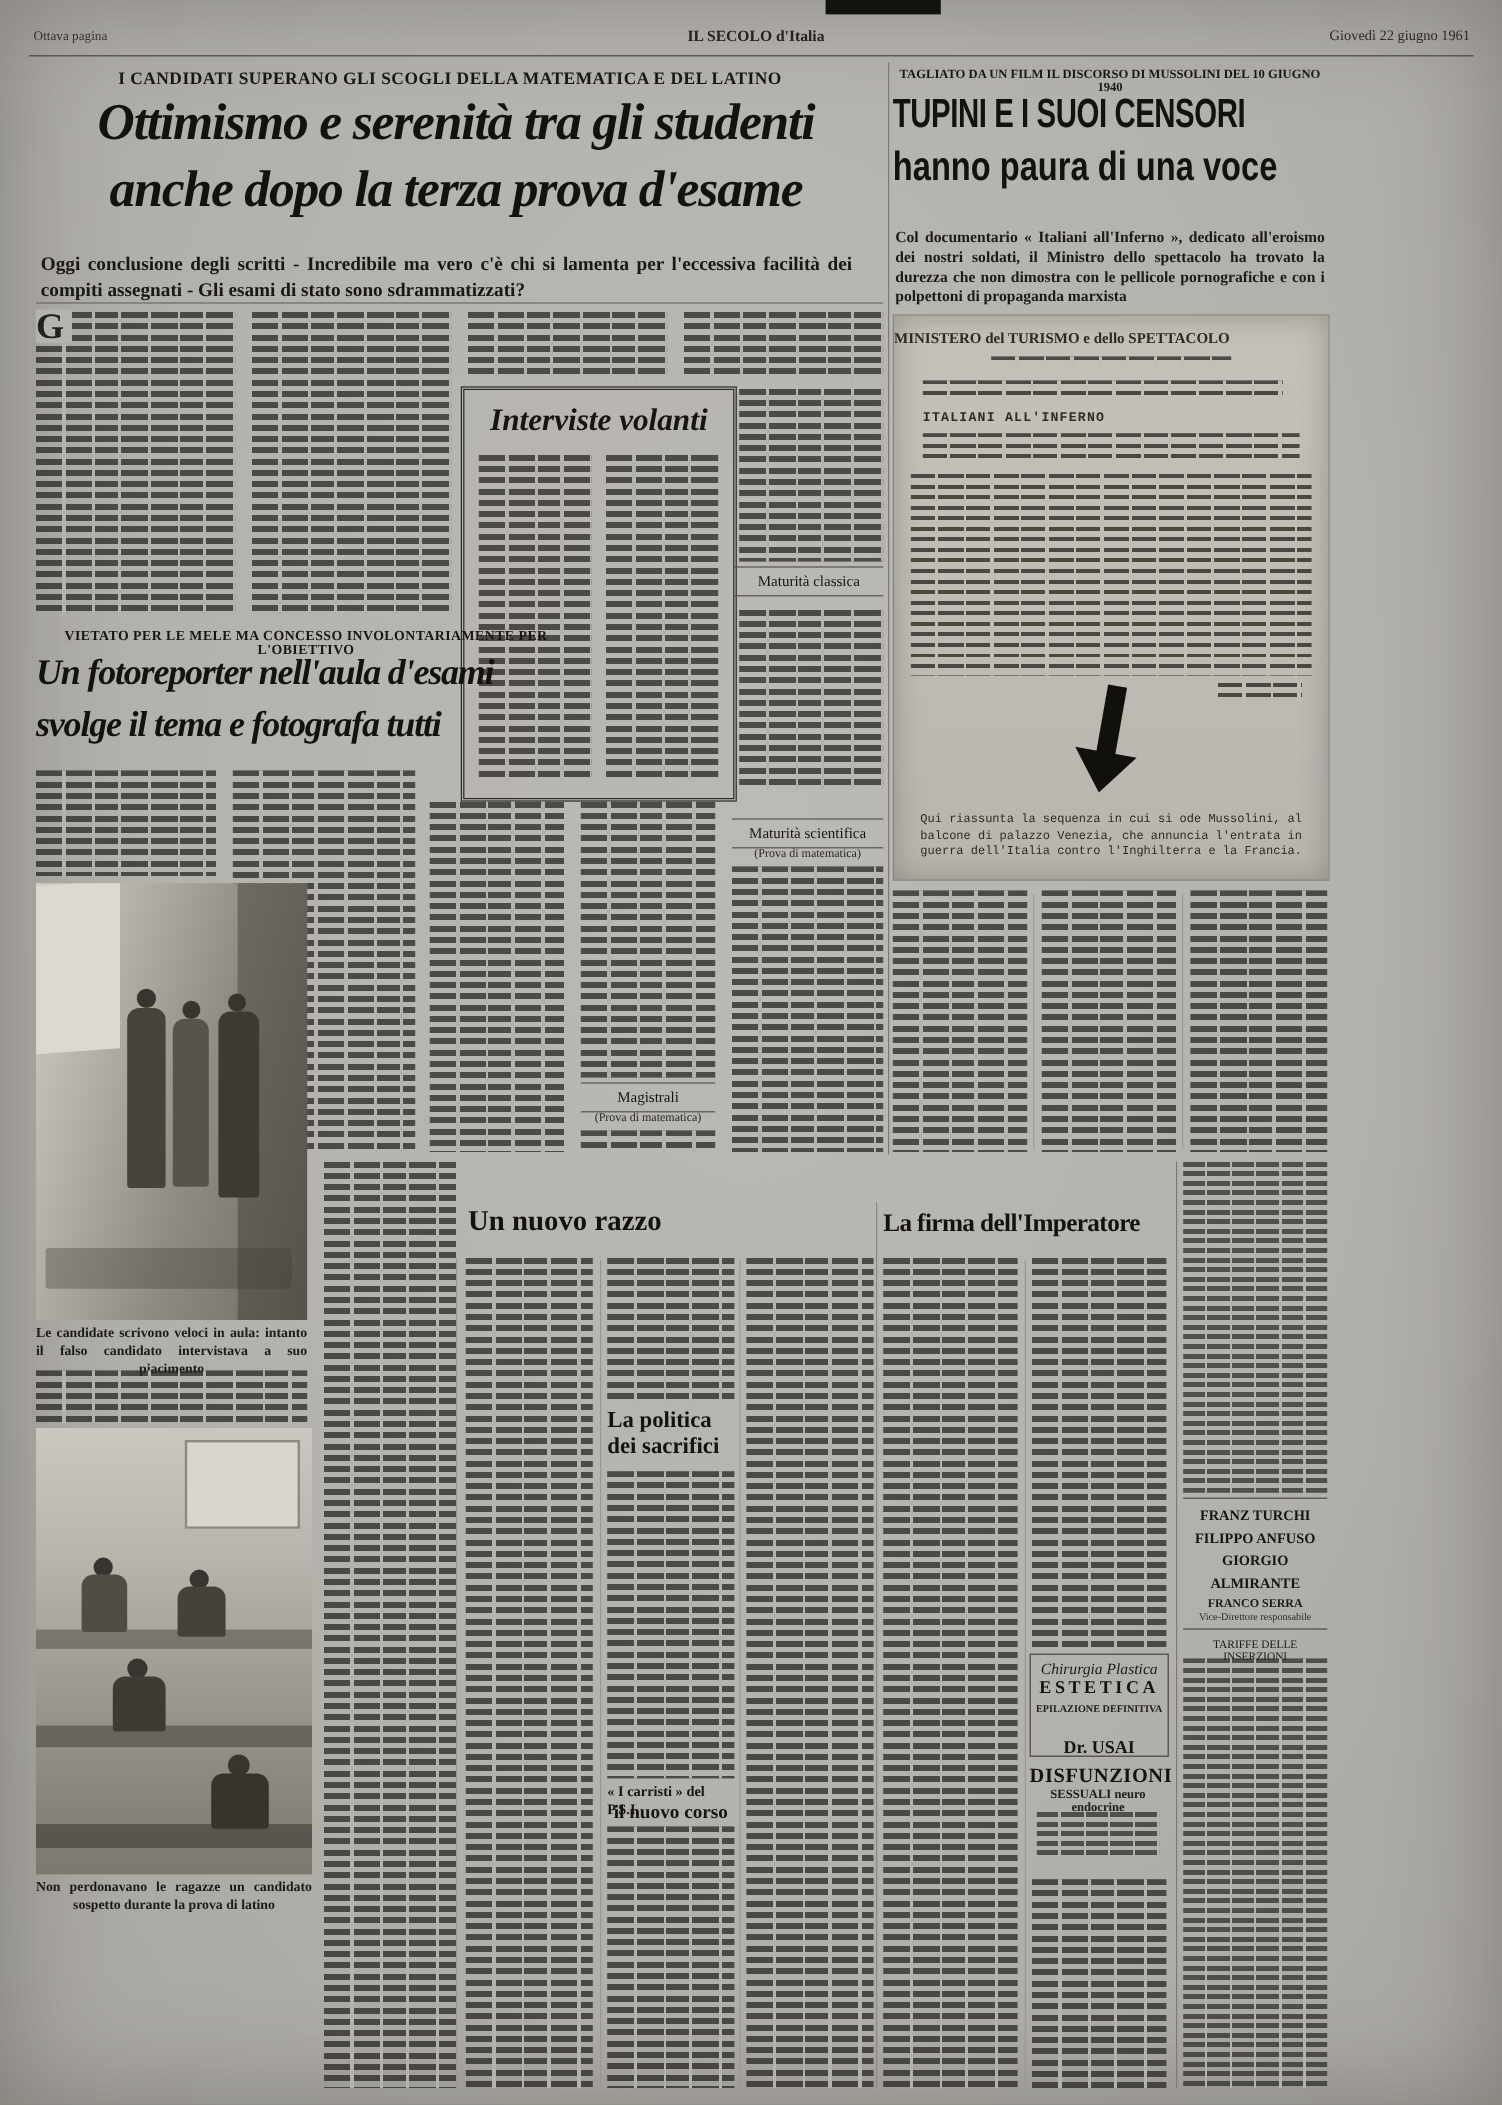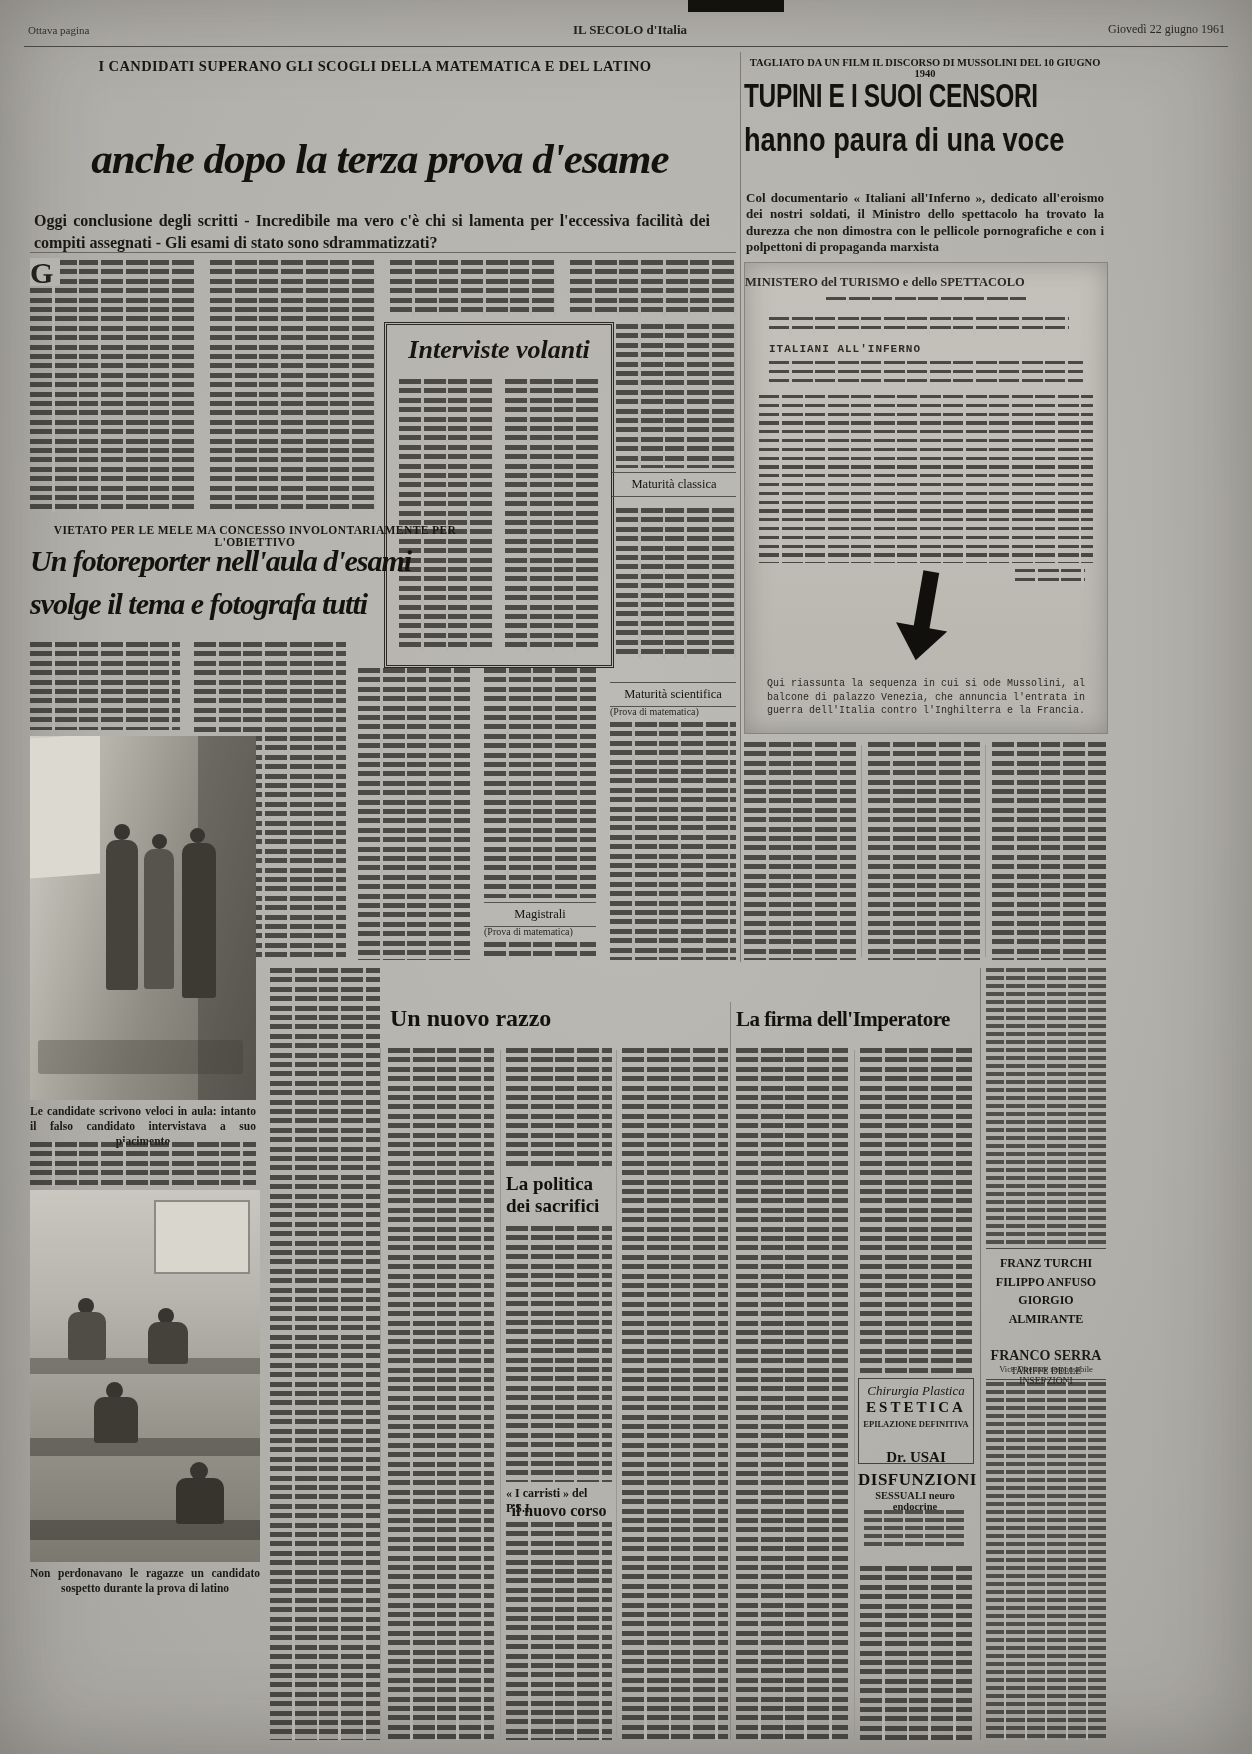--- a/index.html
+++ b/index.html
@@ -32,41 +32,42 @@
 
   .kicker{position:absolute;font-weight:700;text-align:center;color:#191713;letter-spacing:.4px;}
   .headline-italic{position:absolute;font-style:italic;font-weight:700;color:#14120e;
     letter-spacing:-1px;text-align:center;line-height:1.05;}
   .headline-roman{position:absolute;font-weight:700;color:#14120e;line-height:1.05;}
   .sans{font-family:"Liberation Sans", sans-serif;}
   .caption{position:absolute;font-weight:700;font-size:11.5px;line-height:1.3;
     text-align:justify;text-align-last:center;color:#1c1a16;}
   .sec-head{position:absolute;text-align:center;font-weight:400;font-size:12.5px;color:#17150f;
     border-top:1px solid #55534c;border-bottom:1px solid #55534c;padding:4px 0;}
-  .sec-sub{position:absolute;text-align:left;font-size:10px;color:#2a2822;}
+  .sec-sub{position:absolute;text-align:center;font-size:10px;color:#2a2822;}
   .photo{position:absolute;overflow:hidden;}
   .figure{position:absolute;background:#46433c;border-radius:10px 10px 3px 3px;}
   .fig-head{position:absolute;background:#383530;border-radius:50%;}
   .adbox{position:absolute;border:1px solid #45433d;text-align:center;}
 </style>
 </head>
 <body>
 
 <div class="page">
 
   <div class="abs" style="left:688px;top:0;width:96px;height:12px;background:#14120f;"></div>
 
   <div class="abs" style="left:28px;top:24px;font-size:11px;color:#33312c;">Ottava pagina</div>
   <div class="abs" style="left:520px;top:22px;width:220px;text-align:center;font-size:13px;font-weight:700;color:#24221d;">IL SECOLO d'Italia</div>
   <div class="abs" style="left:1010px;top:22px;width:215px;text-align:right;font-size:12px;color:#2a2823;">Giovedì 22 giugno 1961</div>
   <div class="hr" style="left:24px;top:46px;width:1204px;"></div>
 
   <div class="vr" style="left:740px;top:52px;height:910px;"></div>
 
   <div class="kicker" style="left:70px;top:58px;width:610px;font-size:14.5px;">I CANDIDATI SUPERANO GLI SCOGLI DELLA MATEMATICA E DEL LATINO</div>
+  <div class="headline-italic" style="left:24px;top:80px;width:712px;font-size:43px;">Ottimismo e serenità tra gli studenti</div>
   <div class="headline-italic" style="left:24px;top:136px;width:712px;font-size:43px;">anche dopo la terza prova d'esame</div>
   <div class="abs" style="left:34px;top:210px;width:676px;font-size:16px;font-weight:700;line-height:1.35;text-align:justify;color:#1a1813;">Oggi conclusione degli scritti - Incredibile ma vero c'è chi si lamenta per l'eccessiva facilità dei compiti assegnati - Gli esami di stato sono sdrammatizzati?</div>
   <div class="hr" style="left:30px;top:252px;width:706px;background:#6b6962;"></div>
 
   <div class="abs" style="left:30px;top:258px;width:30px;height:28px;background:#b5b3ae;font-size:30px;font-weight:700;line-height:1;z-index:2;">G</div>
   <div class="ft" style="left:30px;top:260px;width:166px;height:252px;"></div>
   <div class="ft" style="left:210px;top:260px;width:166px;height:252px;"></div>
   <div class="ft" style="left:390px;top:260px;width:166px;height:56px;"></div>
   <div class="ft" style="left:570px;top:260px;width:166px;height:56px;"></div>
   <div class="ft" style="left:616px;top:324px;width:120px;height:144px;"></div>
@@ -189,20 +190,20 @@
     <div class="ft-sm" style="left:6px;top:40px;width:102px;height:38px;"></div>
   </div>
   <div class="ft" style="left:860px;top:1566px;width:112px;height:174px;"></div>
 
   <div class="ft-sm" style="left:986px;top:968px;width:120px;height:276px;"></div>
   <div class="abs" style="left:986px;top:1248px;width:120px;text-align:center;">
     <div class="hr" style="position:static;width:120px;height:1px;margin-bottom:5px;"></div>
     <div style="font-weight:700;font-size:12px;line-height:1.55;color:#17150f;">FRANZ TURCHI</div>
     <div style="font-weight:700;font-size:12px;line-height:1.55;color:#17150f;">FILIPPO ANFUSO</div>
     <div style="font-weight:700;font-size:12px;line-height:1.55;color:#17150f;">GIORGIO ALMIRANTE</div>
-    <div style="font-weight:700;font-size:14px;margin-top:20px;color:#1d1b16;">FRANCO SERRA</div>
+    <div style="font-weight:700;font-size:10px;margin-top:3px;color:#1d1b16;">FRANCO SERRA</div>
     <div style="font-size:8.5px;color:#2c2a24;">Vice-Direttore responsabile</div>
     <div class="hr" style="position:static;width:120px;height:1px;margin-top:5px;"></div>
   </div>
   <div class="abs" style="left:986px;top:1366px;width:120px;text-align:center;font-weight:400;font-size:9.5px;color:#1d1b16;">TARIFFE DELLE INSERZIONI</div>
   <div class="ft-sm" style="left:986px;top:1382px;width:120px;height:358px;"></div>
 
 </div>
 
 </body></html>

